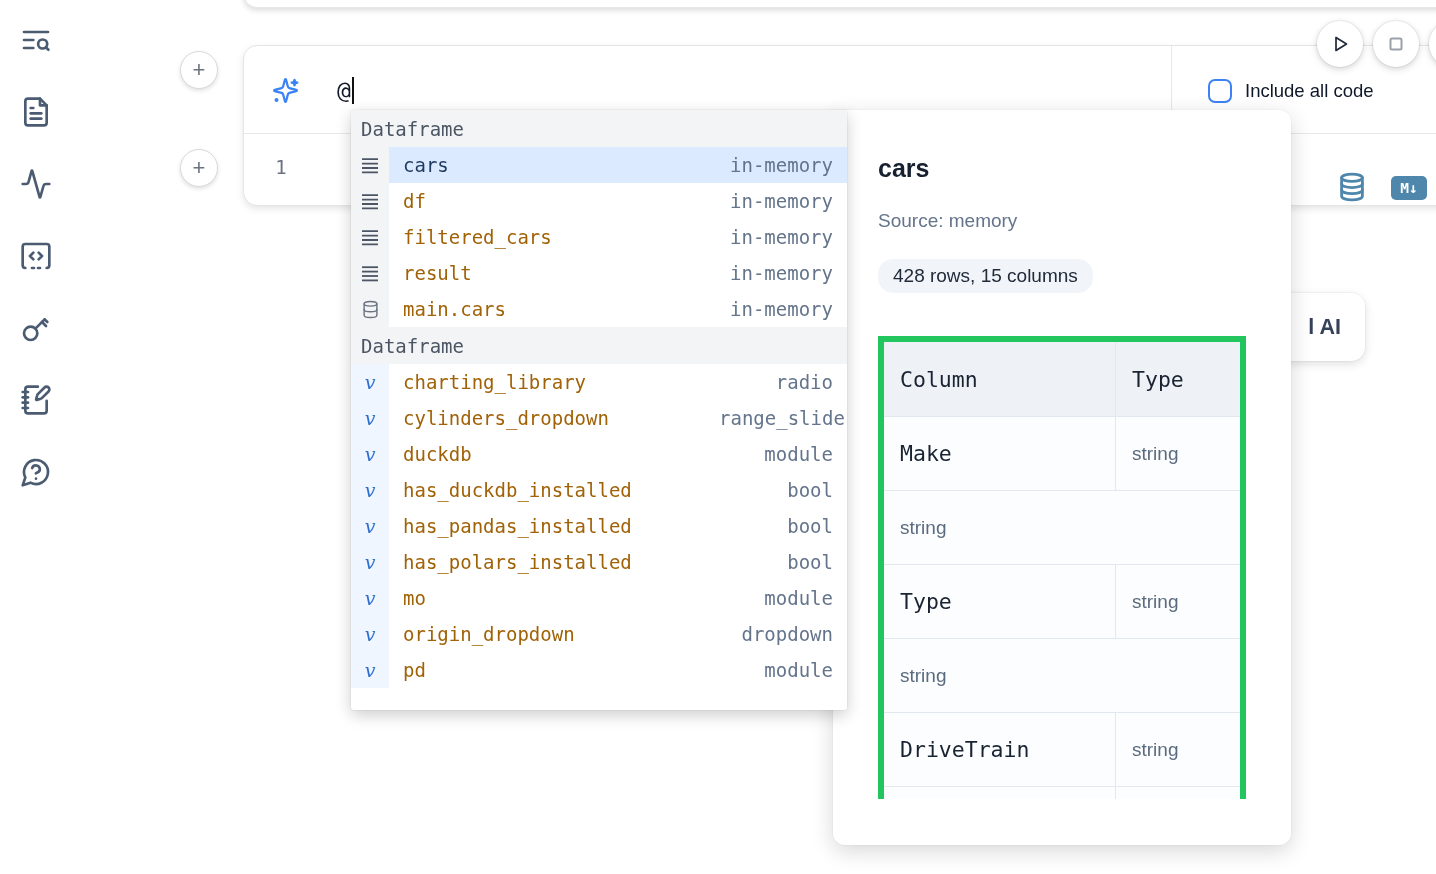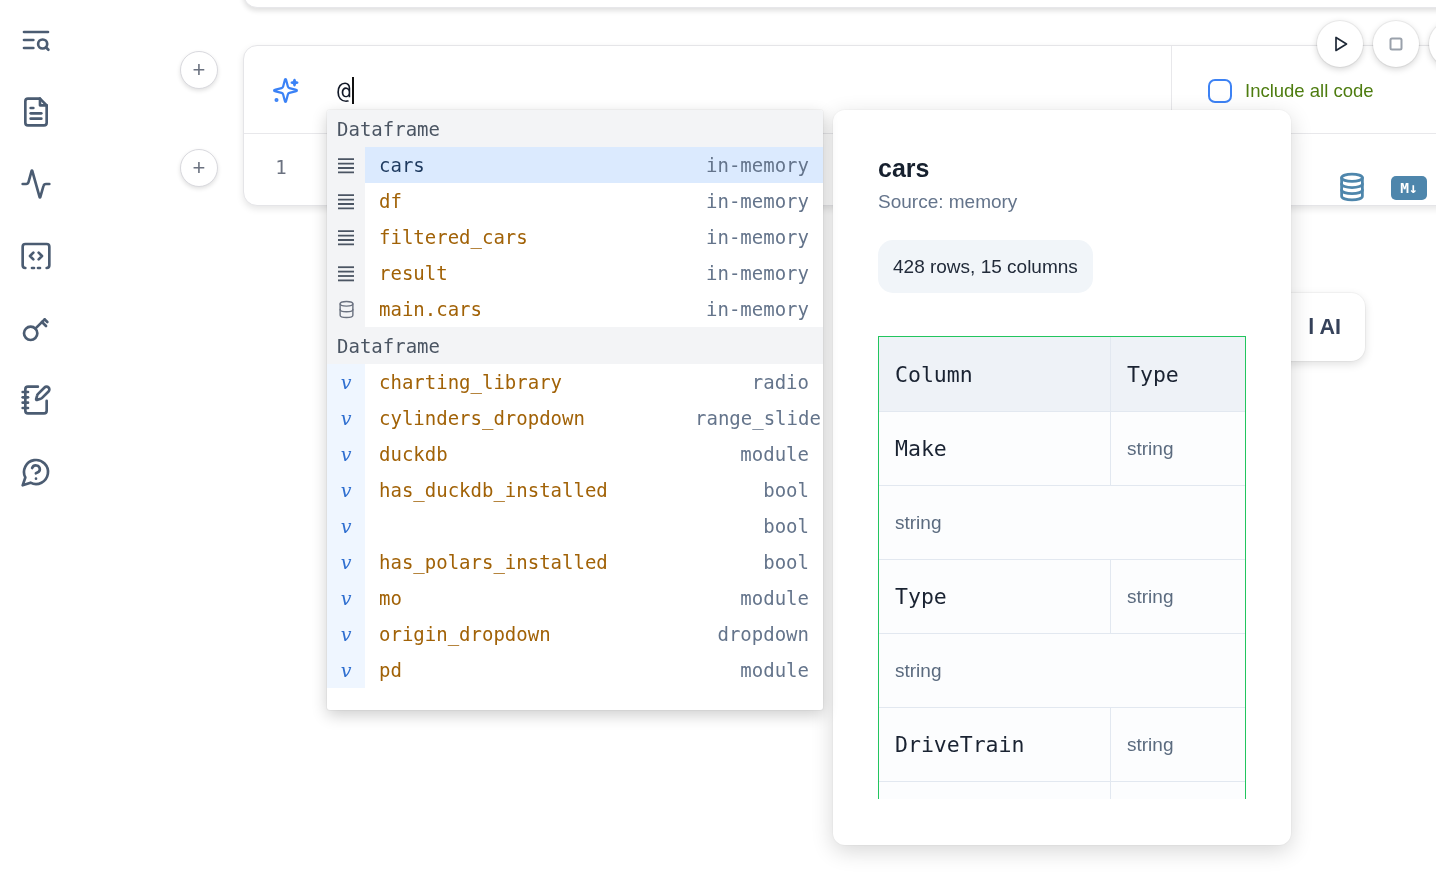--- a/index.html
+++ b/index.html
@@ -54,37 +54,37 @@
     position:absolute; left:93px; top:0; height:88px; display:flex; align-items:center;
     font-size:23px; color:#111827;
   }
   .caret { display:inline-block; width:2px; height:27px; background:#111; margin-left:1px; }
   .ai-divider { position:absolute; left:927px; top:0; height:87px; border-left:1px solid #e8e8eb; }
   .include-box {
     position:absolute; left:964px; top:33px; width:24px; height:24px;
     border:2px solid #3d82f4; border-radius:7px; background:#fff; cursor:pointer;
   }
   .include-label {
-    position:absolute; left:1001px; top:33px; font-size:18.5px; color:#4d7c0f; line-height:24px;
+    position:absolute; left:1001px; top:33px; font-size:18.5px; color:#0f172a; line-height:24px;
   }
   .code-row { position:relative; height:72px; }
   .line-no { position:absolute; left:22px; top:22px; width:30px; text-align:center;
              font-size:19px; color:#6b7280; }
   .cell-db-icon { position:absolute; left:1094px; top:38px; width:28px; height:30px; }
   .cell-db-icon svg { width:28px; height:30px; stroke:#4e86ac; stroke-width:2.4; fill:none;
                       stroke-linecap:round; }
   .md-badge {
     position:absolute; left:1147px; top:42px; width:36px; height:24px; border-radius:5px;
     background:#4e86ac; color:#fff; font-weight:bold; font-size:14.5px;
     display:flex; align-items:center; justify-content:center; cursor:pointer;
   }
 
   
   .dropdown {
-    position:absolute; left:327px; top:110px; width:496px; height:600px;
+    position:absolute; left:351px; top:110px; width:496px; height:600px;
     background:#fff; border-radius:3px; overflow:hidden; z-index:30;
     box-shadow:0 5px 16px rgba(0,0,0,0.20), 0 0 0 1px rgba(0,0,0,0.03);
     font-family:"DejaVu Sans Mono", monospace; font-size:19px;
   }
   .ac-header {
     height:37px; background:#f3f4f6; color:#4b5563;
     display:flex; align-items:center; padding-left:10px;
   }
   .ac-row { display:flex; height:36px; cursor:pointer; }
   .ac-gutter { width:38px; display:flex; align-items:center; justify-content:center; flex:none; }
@@ -99,27 +99,27 @@
   .vic { font-family:"DejaVu Serif", serif; font-style:italic; font-size:19px; color:#2f6fd0; }
 
   
   .panel {
     position:absolute; left:833px; top:110px; width:458px; height:735px;
     background:#fff; border-radius:12px; z-index:20;
     box-shadow:0 6px 22px rgba(0,0,0,0.16), 0 0 0 1px rgba(0,0,0,0.02);
     padding:44px 45px 0 45px;
   }
   .pv-title { font-size:25px; font-weight:bold; color:#16202e; }
-  .pv-source { margin-top:8px; font-size:19px; color:#64748b; }
+  .pv-source { margin-top:27px; font-size:19px; color:#64748b; }
   .pv-pill {
-    margin-top:27px; height:53px; background:#f1f5f9; border-radius:15px;
+    margin-top:27px; height:34px; background:#f1f5f9; border-radius:15px;
     display:inline-flex; align-items:center; padding:0 15px; font-size:19px; color:#222b3a;
   }
   .pv-table-clip { margin-top:43px; height:463px; overflow:hidden; }
-  .pv-table { width:368px; border:1px solid #22c55e; }
+  .pv-table { width:368px; border:6px solid #22c55e; }
   .pv-row { display:flex; height:74px; border-top:1px solid #e2e8f0; background:#fcfdfe; }
   .pv-row:first-child { border-top:none; }
   .pv-row.head { background:#eef2f7; }
   .pv-c1 { width:232px; border-right:1px solid #e2e8f0; display:flex; align-items:center;
            padding-left:16px; font-family:"DejaVu Sans Mono", monospace;
            font-size:21.5px; color:#1a2332; }
   .pv-c2 { flex:1; display:flex; align-items:center; padding-left:16px;
            font-size:19px; color:#5b6b7f; }
   .pv-row.head .pv-c2 { font-family:"DejaVu Sans Mono", monospace; font-size:21.5px; color:#1a2332; }
 
@@ -399,20 +399,21 @@
         <div class="ac-main">
           <span class="ac-name">has_duckdb_installed</span>
           <span class="ac-type">bool</span>
         </div>
       </div>
       <div class="ac-row">
         <div class="ac-gutter g-blue">
           <span class="vic">v</span>
         </div>
         <div class="ac-main">
+          <span class="ac-name">has_pandas_installed</span>
           <span class="ac-type">bool</span>
         </div>
       </div>
       <div class="ac-row">
         <div class="ac-gutter g-blue">
           <span class="vic">v</span>
         </div>
         <div class="ac-main">
           <span class="ac-name">has_polars_installed</span>
           <span class="ac-type">bool</span>

